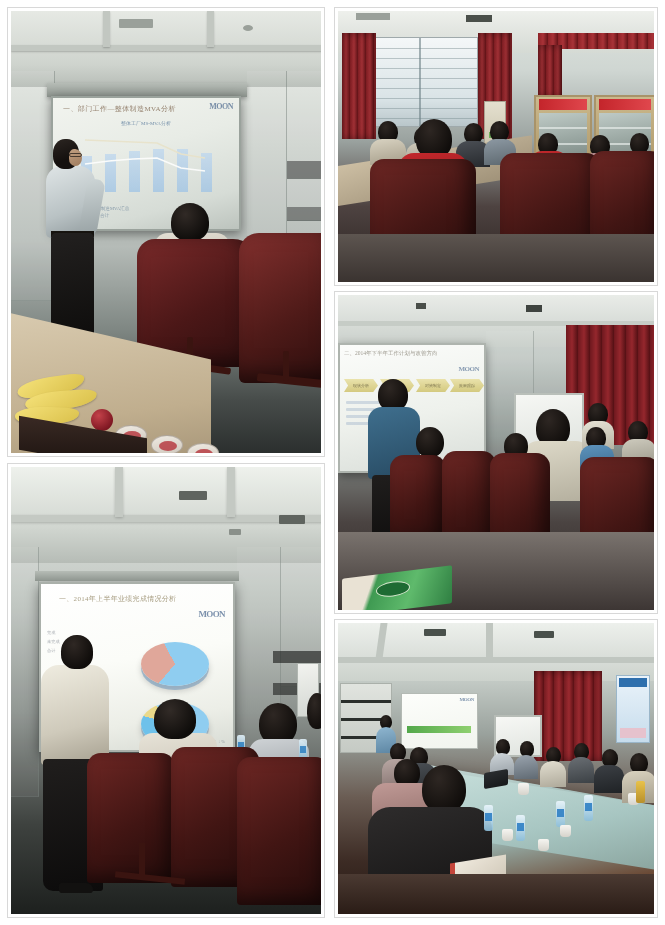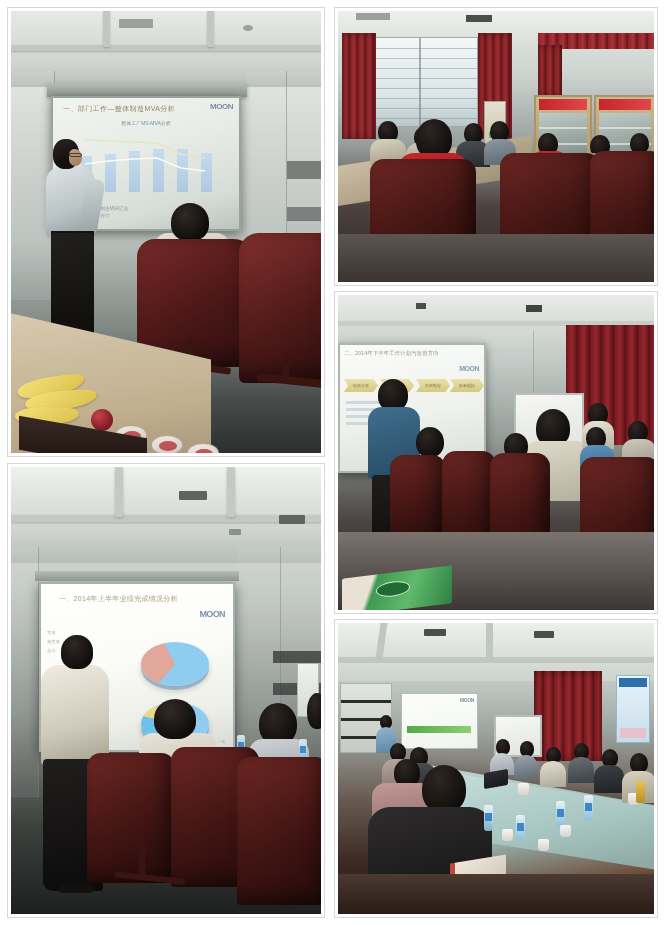--- a/index.html
+++ b/index.html
@@ -17,21 +17,21 @@
   }
 
   
   .photo{
     position:absolute;
     background:#2a2f2c;
     border:3px solid #ffffff;
     outline:1px solid #d8d8d8;
     overflow:hidden;
   }
-  .scene{ position:absolute; inset:0; overflow:hidden; }
+  .scene{ position:absolute; inset:0; overflow:hidden;font-family:Liberation Serif, serif; }
 
   
   #p1{ left:8px;  top:8px;   width:316px; height:448px; }
   #p1 .scene{
     background:
       linear-gradient(180deg,#e9ece7 0%,#dfe3de 16%,#cfd4cf 30%,#b9bfbb 52%,#7f8783 72%,#474c4a 88%,#2b2f2e 100%);
   }
   
   #p1 .ceiling{
     position:absolute; left:0; top:0; width:100%; height:76px;

